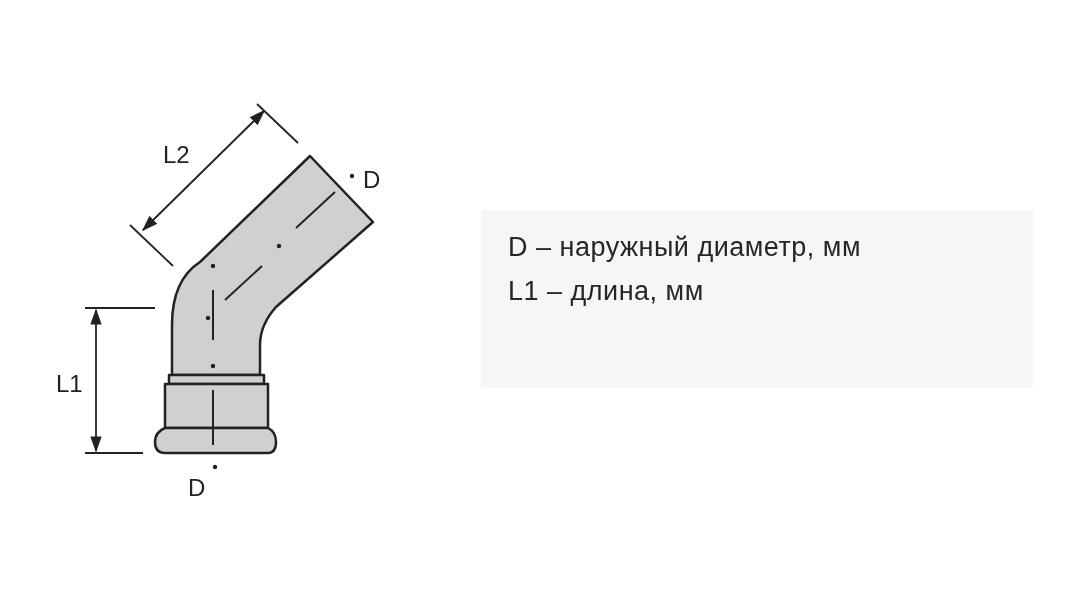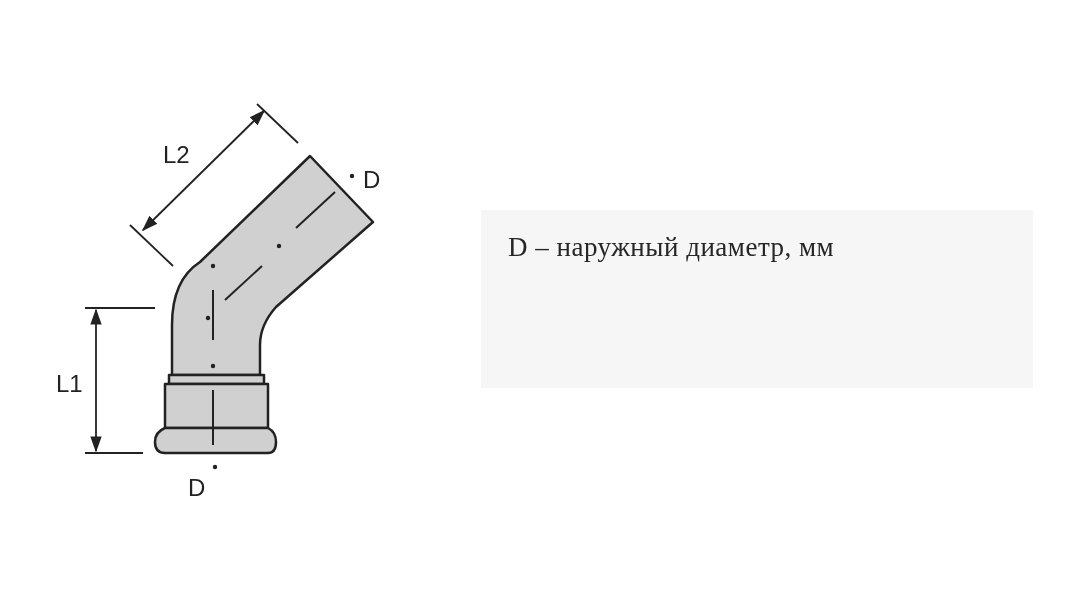--- a/index.html
+++ b/index.html
@@ -1,20 +1,20 @@
 <!DOCTYPE html>
 <html><head>
 <meta charset="utf-8">
 <style>
   html, body { margin: 0; padding: 0; background: #ffffff; }
   body { width: 1067px; height: 600px; position: relative; overflow: hidden; font-family: "DejaVu Sans", sans-serif; }
   #drawing { position: absolute; left: 0; top: 0; width: 1067px; height: 600px; }
   .dimlabel { font-family: "Liberation Sans", sans-serif; font-size: 24px; fill: #222222; }
   .legend-box { position: absolute; left: 481px; top: 210px; width: 552px; height: 178px; background: #f6f6f6; }
-  .legend-line { position: absolute; left: 27px; font-family: Liberation Serif, serif; font-size: 27px; color: #262626; white-space: pre; letter-spacing: 0.5px; }
+  .legend-line { position: absolute; left: 27px; font-family: Liberation Sans, sans-serif; font-size: 27px; color: #262626; white-space: pre; letter-spacing: 0.5px; }
 </style>
 </head>
 <body>
 
 <svg id="drawing" viewBox="0 0 1067 600" xmlns="http://www.w3.org/2000/svg">
   <defs>
     <marker id="arr" viewBox="0 0 10 10" refX="9" refY="5" markerWidth="9" markerHeight="9" orient="auto-start-reverse">
       <path d="M0,1.5 L10,5 L0,8.5 z" fill="#222"></path>
     </marker>
   </defs>
@@ -52,13 +52,14 @@
     <line x1="96" y1="310" x2="96" y2="451" marker-start="url(#arr)" marker-end="url(#arr)"></line>
   </g>
   <text class="dimlabel" x="56" y="392">L1</text>
 
   <text class="dimlabel" x="363" y="188">D</text>
   <text class="dimlabel" x="188" y="496">D</text>
 </svg>
 
 <div class="legend-box">
   <div class="legend-line" style="top:22px">D – наружный диаметр, мм</div>
+  <div class="legend-line" style="top:66px">L1 – длина, мм</div>
 </div>
 
 </body></html>

